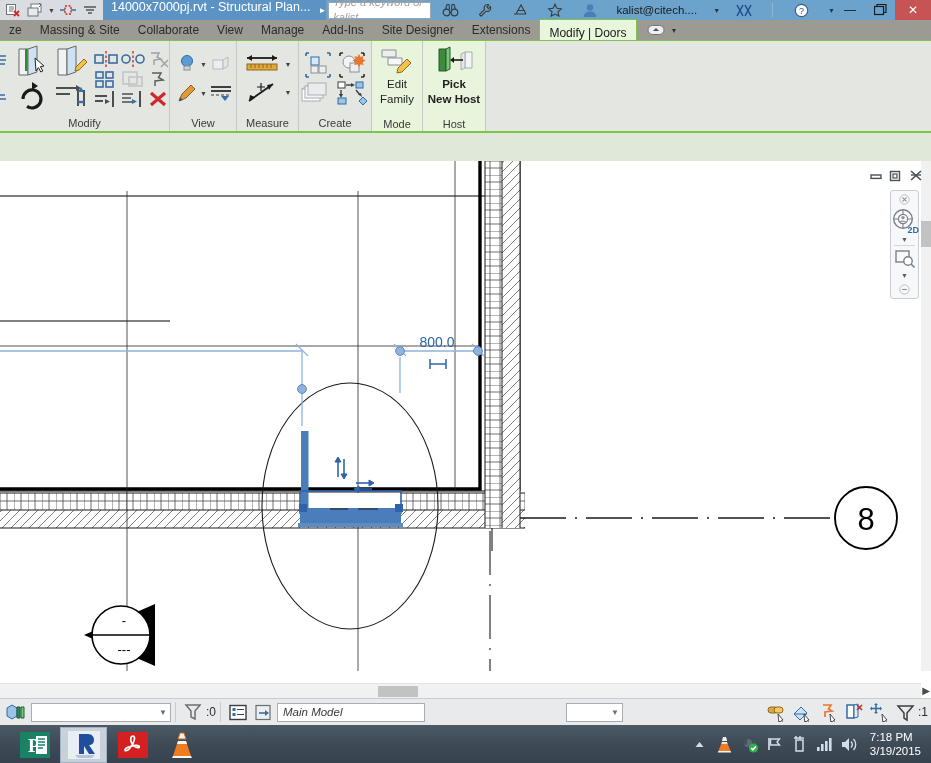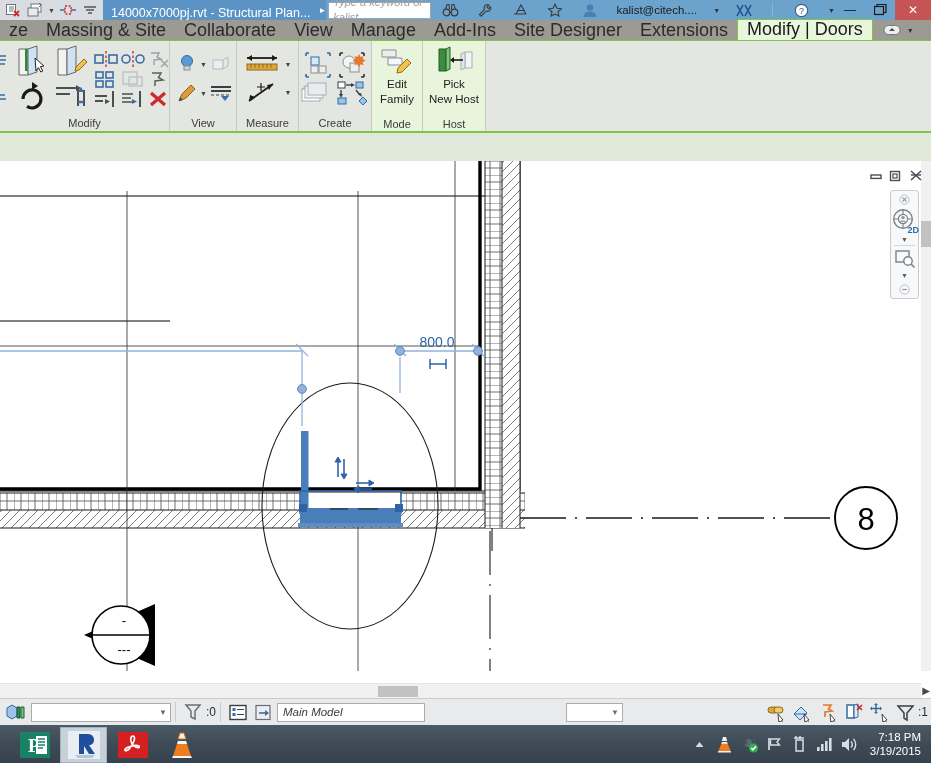--- a/index.html
+++ b/index.html
@@ -15,21 +15,21 @@
   #titlebar {
     position:absolute; left:0; top:0; width:931px; height:20px;
     background:#6ba3cc;
     display:flex; align-items:center;
   }
   .qat { display:flex; align-items:center; height:20px; background:#d9dde1; padding:0 3px; gap:2px;}
   .qat-ic { width:20px; height:18px; display:flex; align-items:center; justify-content:center; }
   .qat-ic svg { display:block; }
   .title-tab {
     height:20px; background:#5b93c4; color:#ffffff;
-    display:flex; align-items:flex-end; padding:0 8px;
+    display:flex; align-items:flex-start; padding:0 8px;
     font-size:12.5px; white-space:nowrap;
   }
   .title-arrow { width:14px; height:20px; background:#5b93c4; color:#fff; display:flex; align-items:center; justify-content:center; font-size:8px;}
   #searchbox {
     width:182px; height:17px; background:#fff; border:1px solid #9aa7b0;
     margin-left:2px; font-style:italic; color:#a0a0a0; font-size:11px;
     padding:0 4px; line-height:15px; display:flex; align-items:center;
   }
   .tb-icons { display:flex; align-items:center; gap:13px; margin-left:8px; }
   .tb-ic { width:22px; height:20px; display:flex; align-items:center; justify-content:center; }
@@ -41,21 +41,21 @@
 
   
   #tabbar {
     position:absolute; left:0; top:20px; width:931px; height:21px;
     background:#9b9b93;
     display:flex; align-items:flex-end;
     border-bottom:1px solid #7ec34a;
   }
   .rtab {
     height:20px; padding:0 9px; display:flex; align-items:center;
-    color:#2b2b2b; font-size:18px; white-space:nowrap;
+    color:#2b2b2b; font-size:12px; white-space:nowrap;
   }
   .rtab.active {
     background:#e8f6dc; border:1px solid #7ec34a; border-bottom:none;
     height:21px; color:#1a1a1a;align-items:flex-end;
   }
   .tabdd { display:flex; align-items:center; gap:3px; padding:0 10px; height:20px;}
 
   
   #ribbon {
     position:absolute; left:0; top:41px; width:931px; height:92px;
@@ -138,21 +138,21 @@
     display:flex; align-items:center;
   }
   .tk-btn {
     width:47px; height:36px; margin:1px 1px 0 1px;
     display:flex; align-items:center; justify-content:center;
     border:1px solid transparent;
   }
   .tk-btn.active { background:rgba(225,232,238,.85); border:1px solid #9fb3c4; }
   #tray { margin-left:auto; display:flex; align-items:center; height:38px; padding-right:4px; gap:3px;}
   .tray-ic { width:22px; height:38px; display:flex; align-items:center; justify-content:center;}
-  #clock { color:#fff; font-size:11.5px; text-align:right; line-height:14px; padding:0 6px; white-space:nowrap;}
+  #clock { color:#fff; font-size:11.5px; text-align:left; line-height:14px; padding:0 6px; white-space:nowrap;}
 </style>
 </head>
 <body>
 
 <div id="titlebar">
 
   <div class="qat">
     <div class="qat-ic">
       <svg width="17" height="15" viewBox="0 0 17 15">
         <rect x="1.5" y="1.5" width="9" height="10" fill="#fff" stroke="#6d7479"></rect>
@@ -539,21 +539,21 @@
           <path d="M28 13l4 4" stroke="#8a6d1f"></path>
         </svg>
         <span class="lbl">Edit</span>
         <span class="lbl">Family</span>
       </div>
     </div>
     <div class="rpanel-title">Mode</div>
   </div>
 
   <div class="rpanel greenbg" style="width:63px;">
-    <div class="rpanel-body" style="justify-content:flex-start;">
+    <div class="rpanel-body" style="justify-content:flex-start;font-weight:bold;">
       <div class="big-btn">
         <svg width="40" height="30" viewBox="0 0 40 30">
           <path d="M5 3h7v22H5z" fill="#3d8b3d" stroke="#245c24"></path>
           <path d="M12 3l4-2v22l-4 2z" fill="#7ac67a" stroke="#245c24"></path>
           <path d="M31 6h7v16h-7z" fill="#f2f4f6" stroke="#a9aeb3"></path>
           <path d="M31 6l-4 2v16l4-2z" fill="#e4e7ea" stroke="#a9aeb3"></path>
           <path d="M29 14h-9" stroke="#1a1a1a" stroke-width="1.6"></path>
           <path d="M20 11l-4 3 4 3z" fill="#1a1a1a"></path>
         </svg>
         <span class="lbl">Pick</span>

